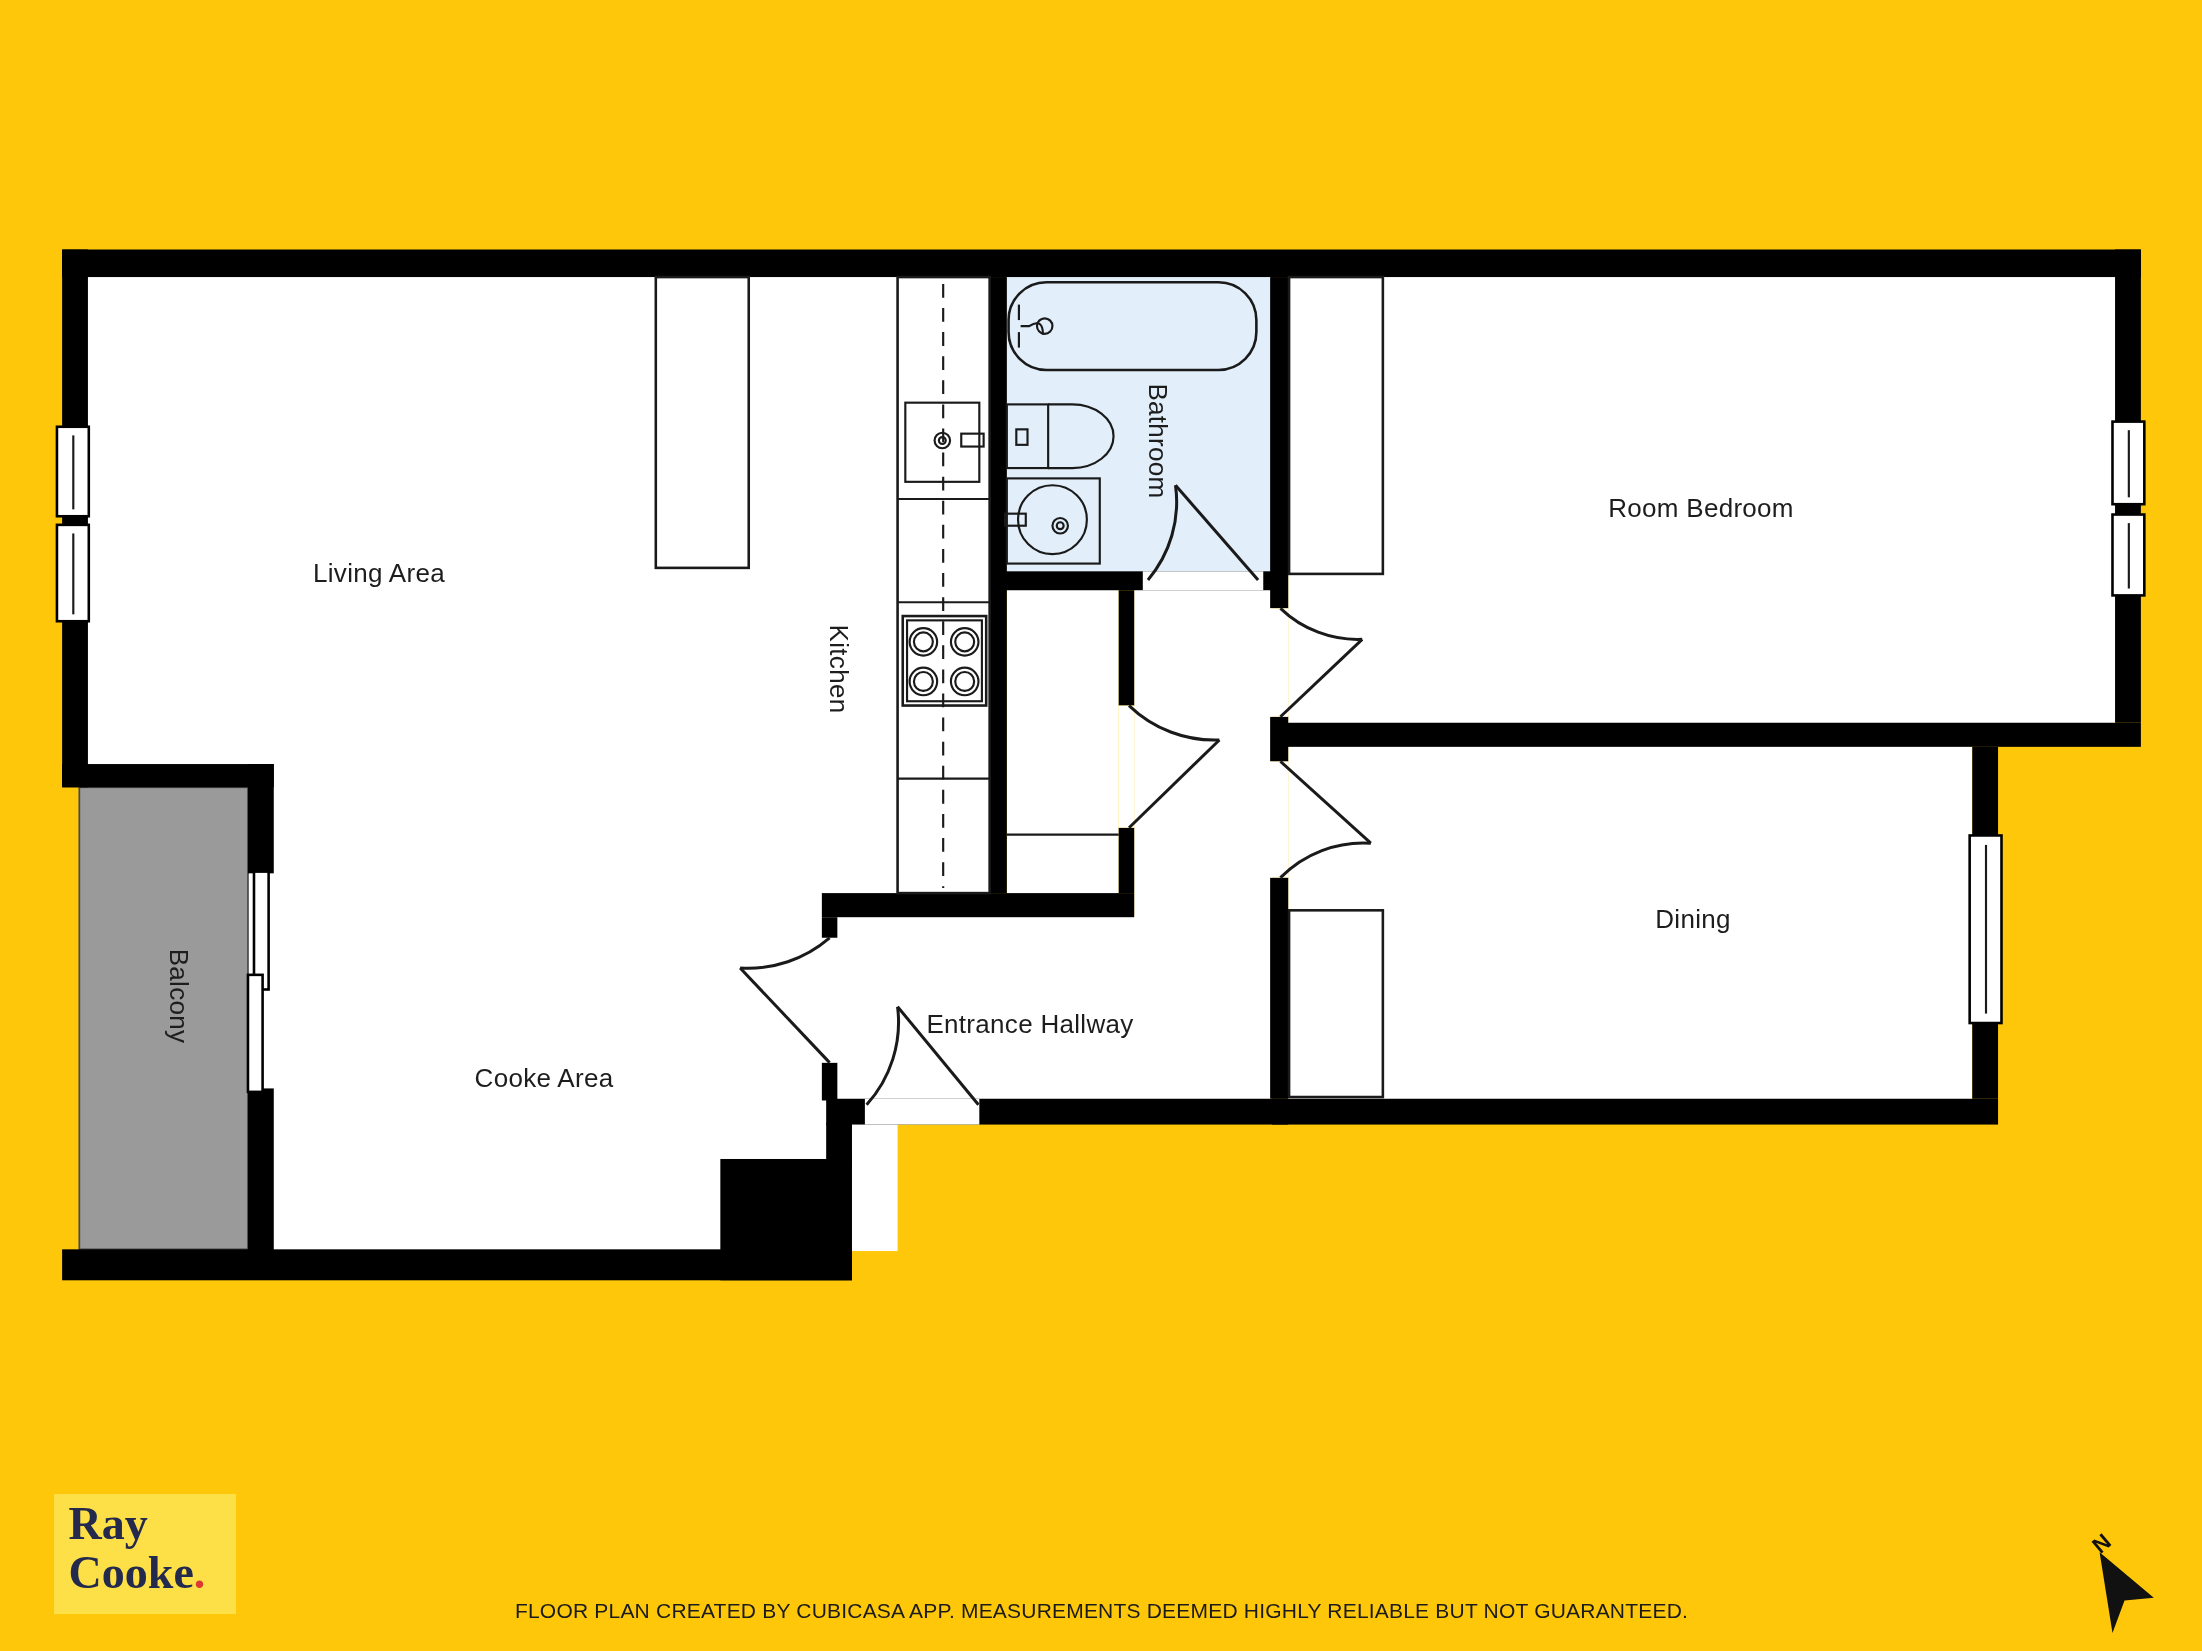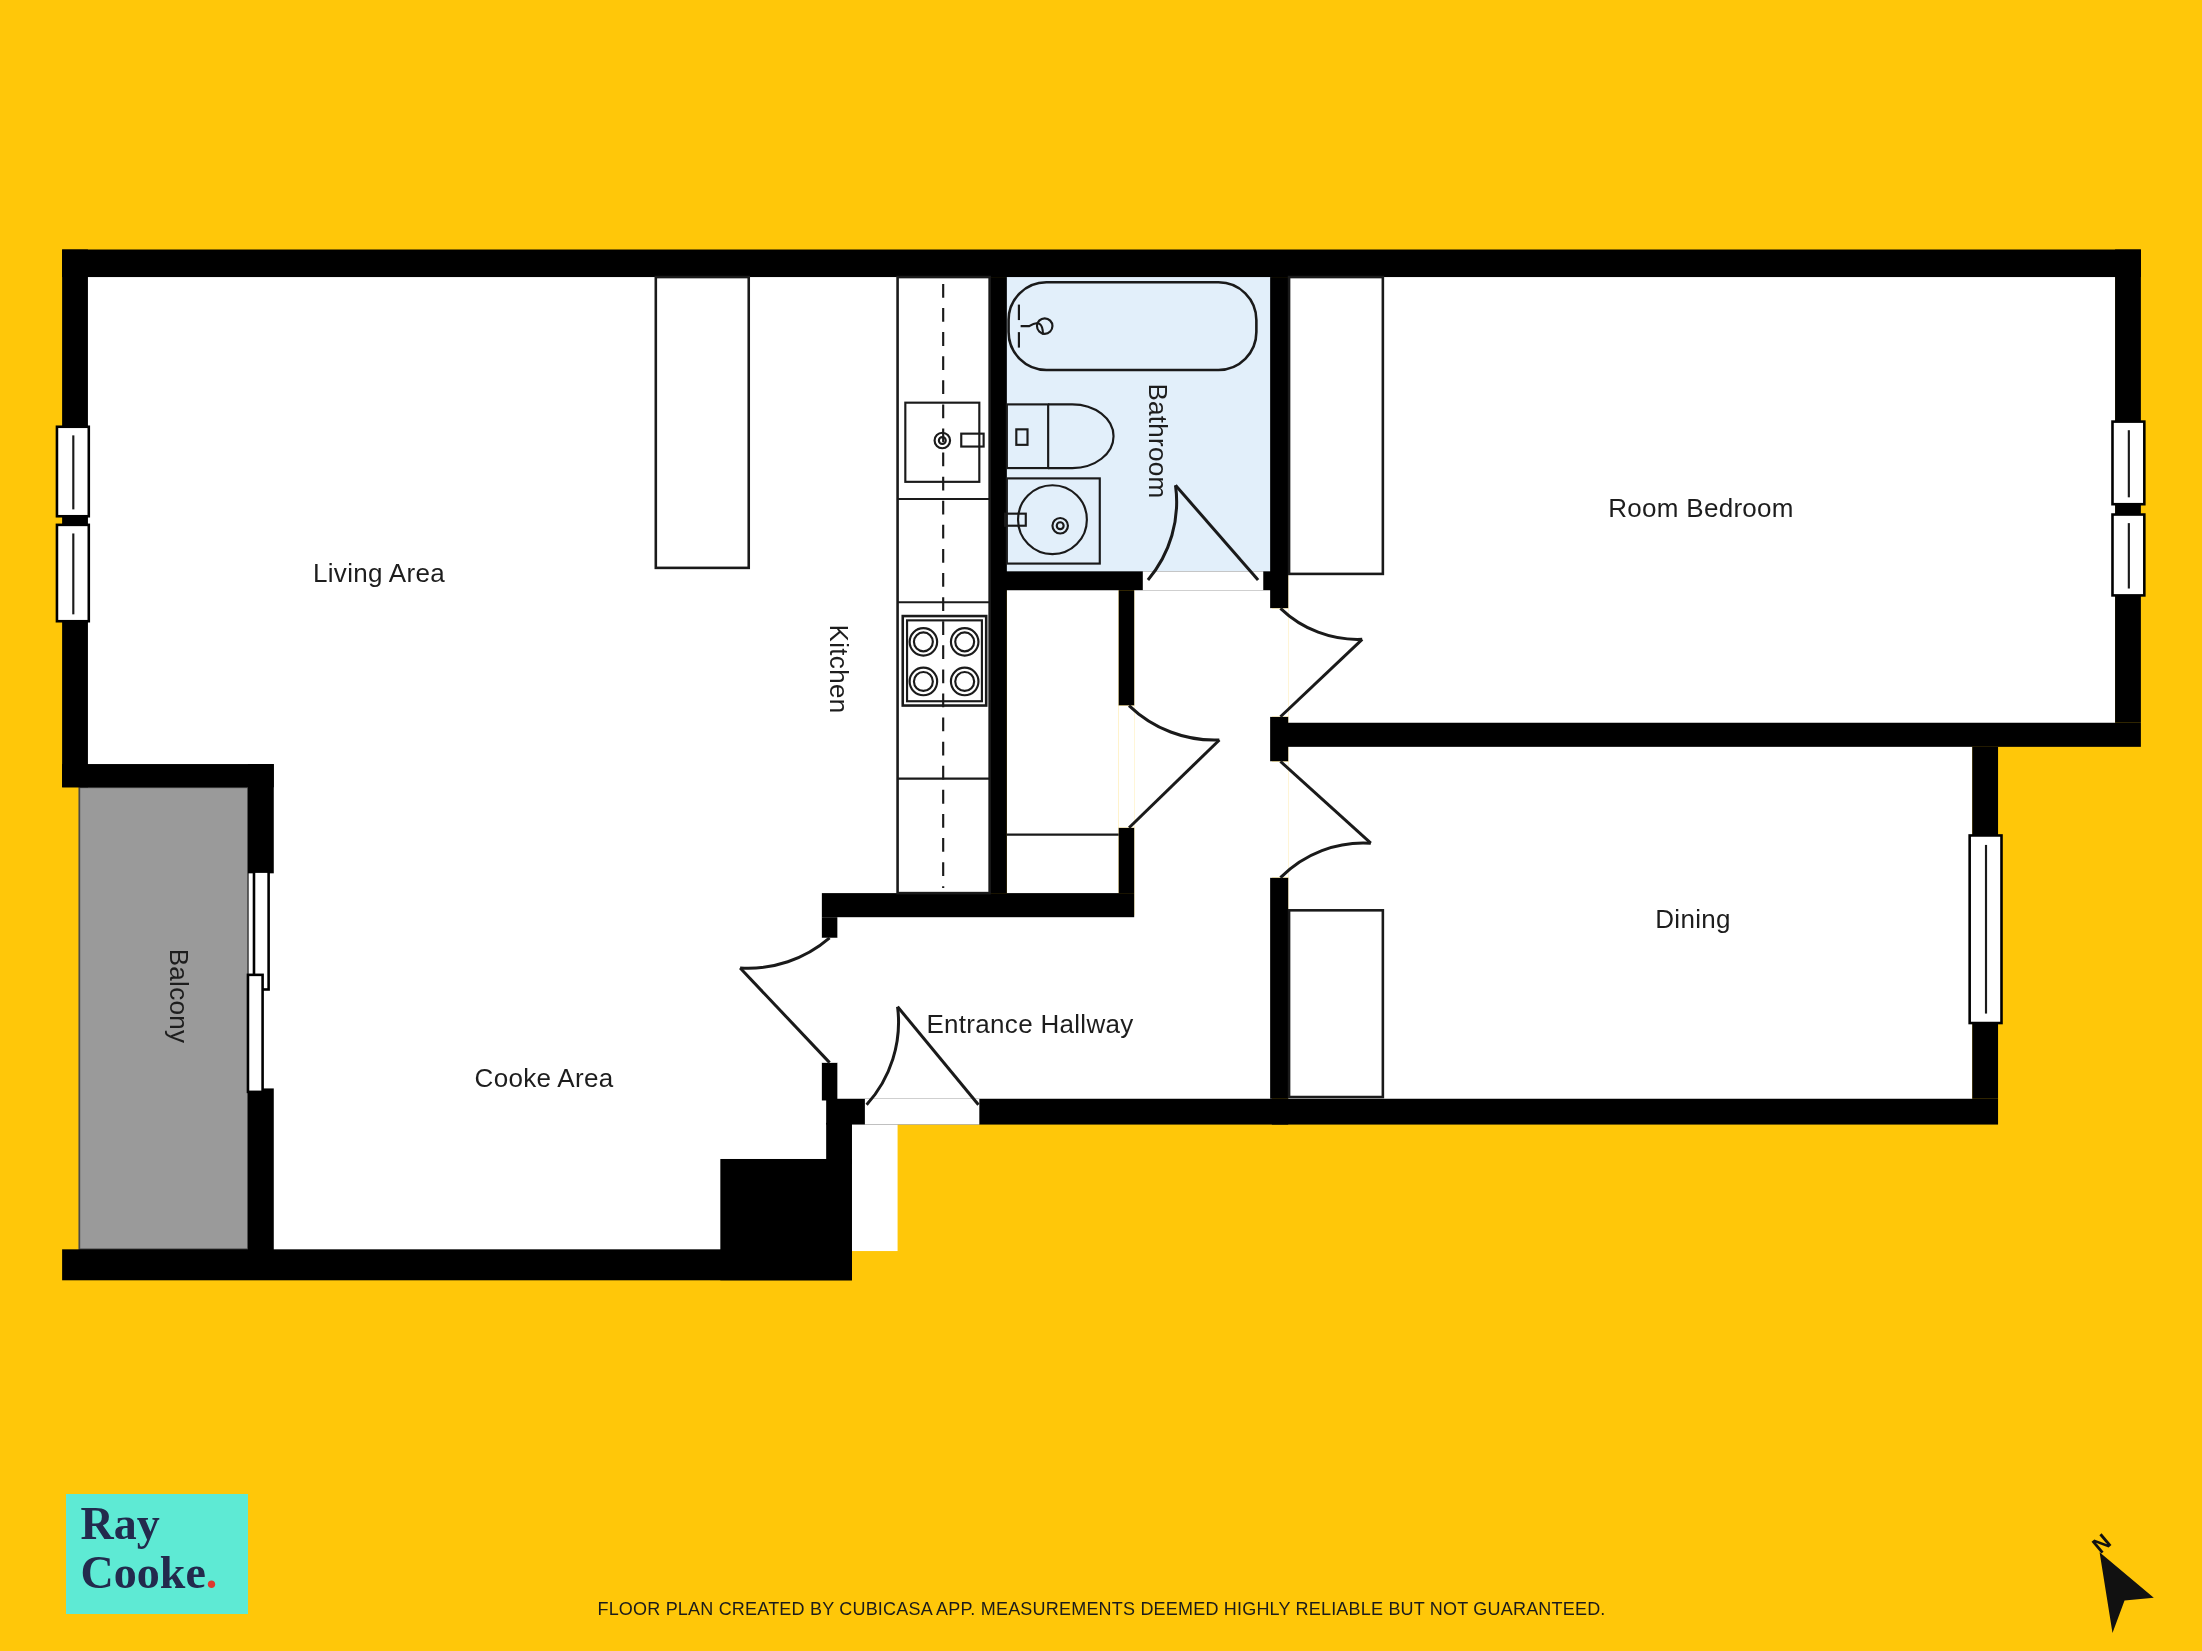--- a/index.html
+++ b/index.html
@@ -26,31 +26,31 @@
   .plan-label{
     position:absolute;
     transform:translate(-50%,-50%);
     font-size:26px;color:#1d1d1d;letter-spacing:0.3px;
     white-space:nowrap;line-height:1;
   }
   .plan-label.rot{transform:translate(-50%,-50%) rotate(90deg);}
 
   
   .logo{
-    position:absolute;left:66px;top:1494px;width:182px;height:120px;
-    background:#5eead4;color:#232A4D;
+    position:absolute;left:54px;top:1494px;width:182px;height:120px;
+    background:#fde047;color:#232A4D;
     font-family:"Liberation Serif",serif;font-weight:bold;
     font-size:46px;line-height:49px;padding:5.2px 0 0 14.6px;box-sizing:border-box;
   }
   .logo .dot{color:#DC3A30;}
 
   
   .disclaimer{
     position:absolute;left:50%;top:1599px;transform:translateX(-50%);
-    font-size:18px;color:#1b1b1b;font-weight:500;letter-spacing:0.2px;white-space:nowrap;
+    font-size:21px;color:#1b1b1b;font-weight:500;letter-spacing:0.2px;white-space:nowrap;
   }
 
   .compass-n{font-family:"Liberation Sans",sans-serif;font-size:26px;font-weight:600;fill:#111;}
 </style>
 </head>
 <body>
 
 <div class="page">
 
   <svg class="plan-svg" viewBox="0 0 2560 1920">

